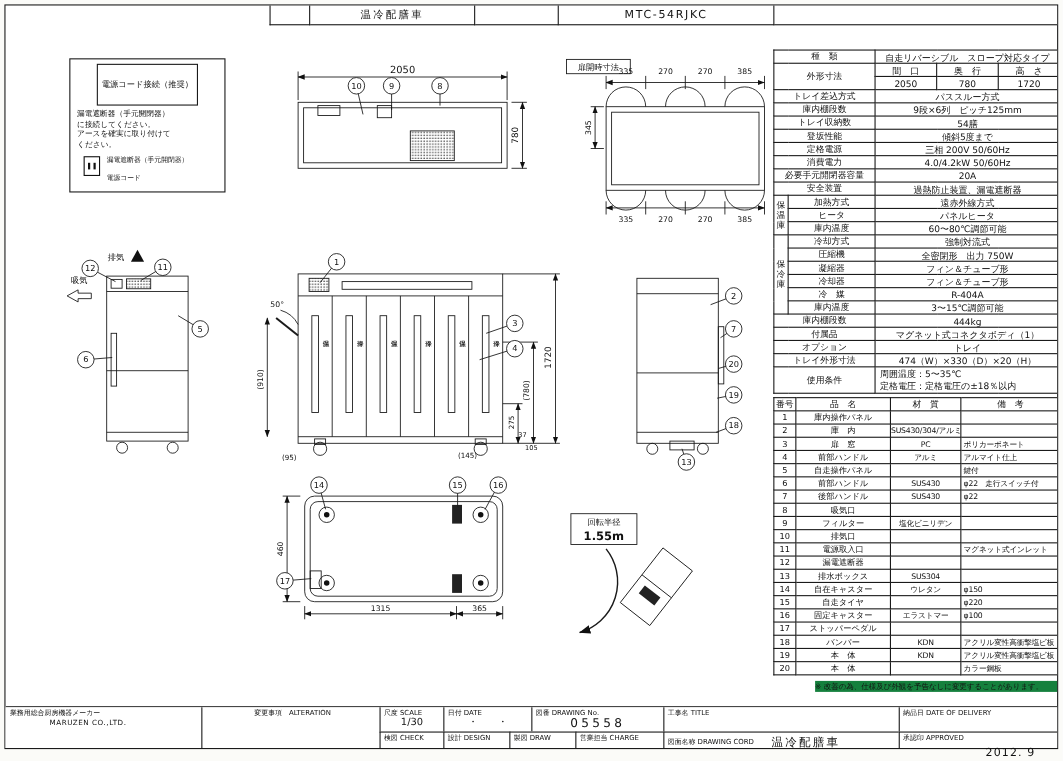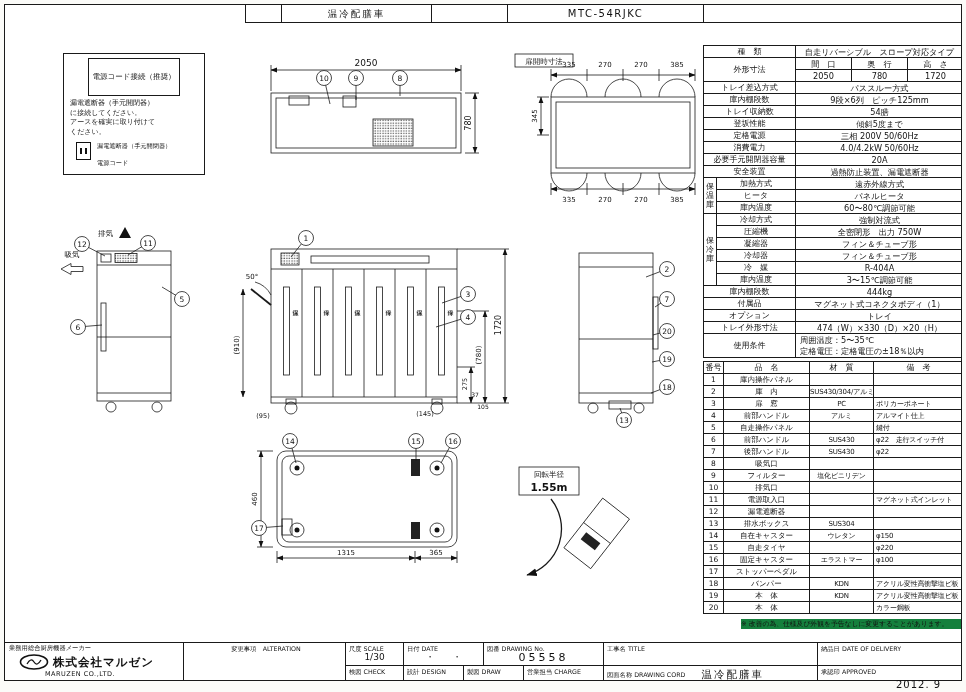--- a/index.html
+++ b/index.html
@@ -654,27 +654,20 @@
       <div class="pnote-labels">
         <div>漏電遮断器（手元開閉器）</div>
         <div class="cord">電源コード</div>
       </div>
     </div>
   </div>
 
   <div class="tblock">
     <div class="tb-cell tb-maker">
       <div class="mk-tag">業務用総合厨房機器メーカー</div>
-      <div class="mk-row">
-        <svg width="30" height="16" viewBox="0 0 30 16">
-          <ellipse cx="15" cy="8" rx="13.5" ry="7" fill="none" stroke="#111" stroke-width="1.6"></ellipse>
-          <path d="M8,10 Q12,3 15,8 Q18,13 22,6" fill="none" stroke="#111" stroke-width="1.3"></path>
-        </svg>
-        <span class="mk-name">株式会社マルゼン</span>
-      </div>
       <div class="mk-en">MARUZEN  CO.,LTD.</div>
     </div>
     <div class="tb-cell tb-alt">
         <div class="tb-lab">変更事項　ALTERATION</div>
       </div>
     <div class="tb-cell tb-scale">
       <div class="tb-lab">尺度 SCALE</div>
       <div class="tb-val">1/30</div>
     </div>
     <div class="tb-cell tb-date">

